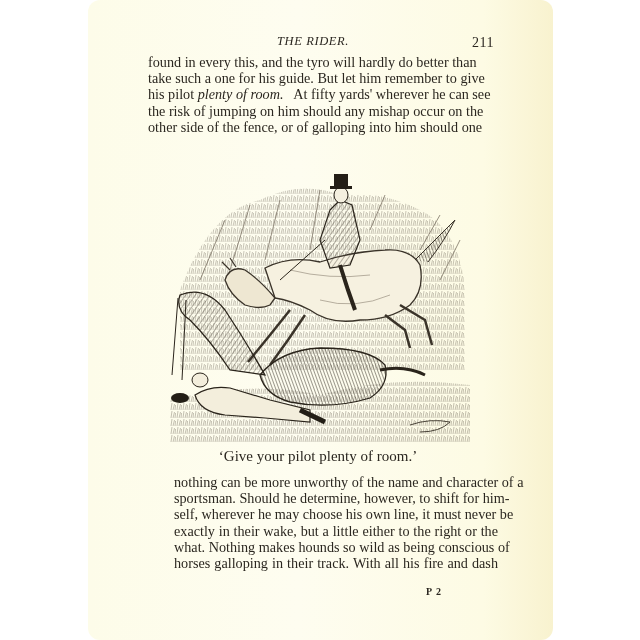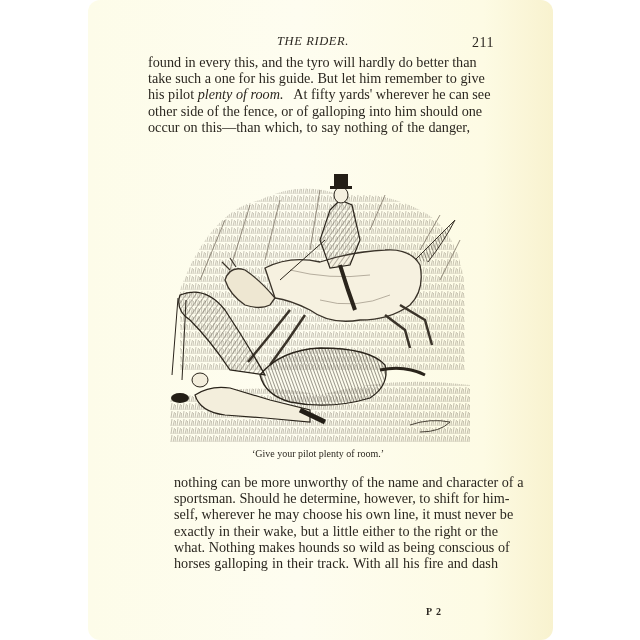--- a/index.html
+++ b/index.html
@@ -84,48 +84,48 @@
       width: 100%;
       height: 100%;
     }
     .caption {
       position: absolute;
       left: 110px;
       top: 448px;
       width: 240px;
       text-align: center;
       font-family: "Liberation Serif", serif;
-      font-size: 10px;
+      font-size: 15px;
       color: #2b2720;
     }
     .signature {
       position: absolute;
       left: 338px;
-      top: 606px;
+      top: 586px;
       font-family: "Liberation Serif", serif;
       font-size: 10px;
       font-weight: bold;
       letter-spacing: 1px;
       color: #2b2720;
     }
   </style>
 </head>
 <body>
 
 <div class="page">
 
   <div class="running-head">THE RIDER.</div>
   <div class="page-number">211</div>
 
   <div class="text-block top-block">
     <span class="line">found in every this, and the tyro will hardly do better than</span>
     <span class="line">take such a one for his guide.  But let him remember to give</span>
     <span class="line"><span>his pilot</span> <em class="ital">plenty of room.</em>&nbsp;&nbsp; <span>At fifty yards' wherever he can see</span></span>
+    <span class="line">the risk of jumping on him should any mishap occur on the</span>
     <span class="line">other side of the fence, or of galloping into him should one</span>
-    <span class="line last">occur on this—than which, to say nothing of the danger,</span>
   </div>
 
   <div class="figure">
     <svg viewBox="0 0 300 272" xmlns="http://www.w3.org/2000/svg">
       <defs>
         <pattern id="hatch" width="4" height="4" patternUnits="userSpaceOnUse" patternTransform="rotate(35)">
           <line x1="0" y1="0" x2="0" y2="4" stroke="#4a4338" stroke-width="0.8"></line>
         </pattern>
         <pattern id="hatch2" width="3" height="3" patternUnits="userSpaceOnUse" patternTransform="rotate(-20)">
           <line x1="0" y1="0" x2="0" y2="3" stroke="#3a3329" stroke-width="1"></line>

